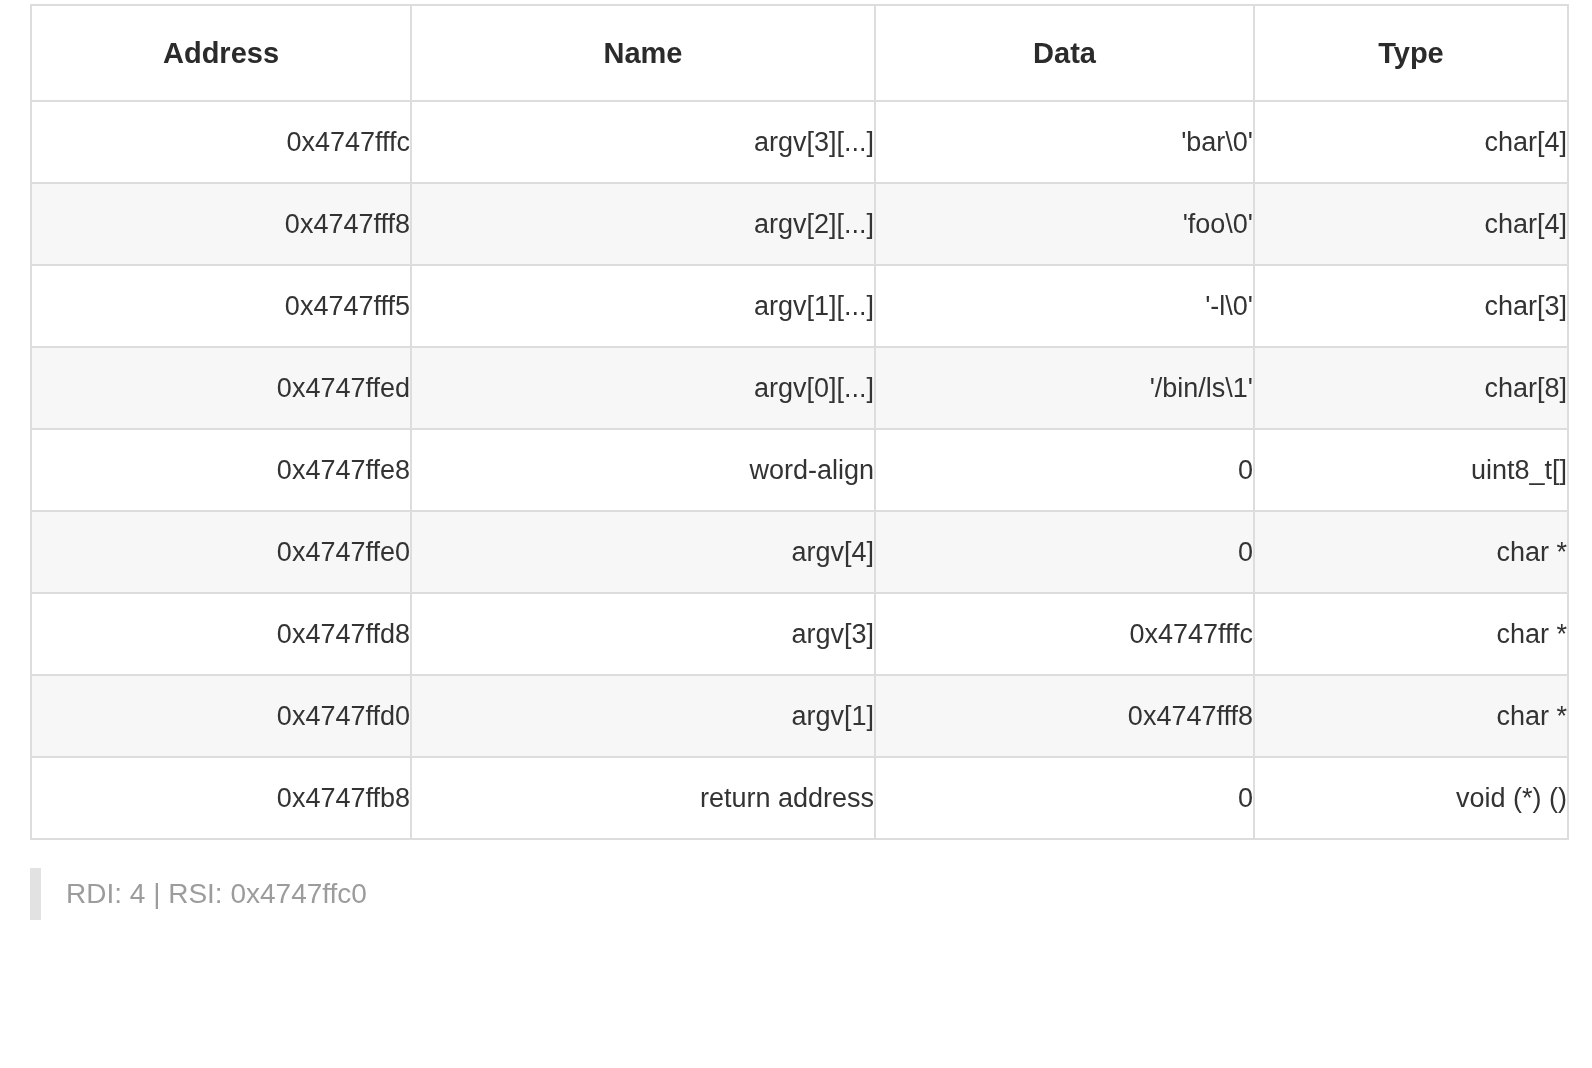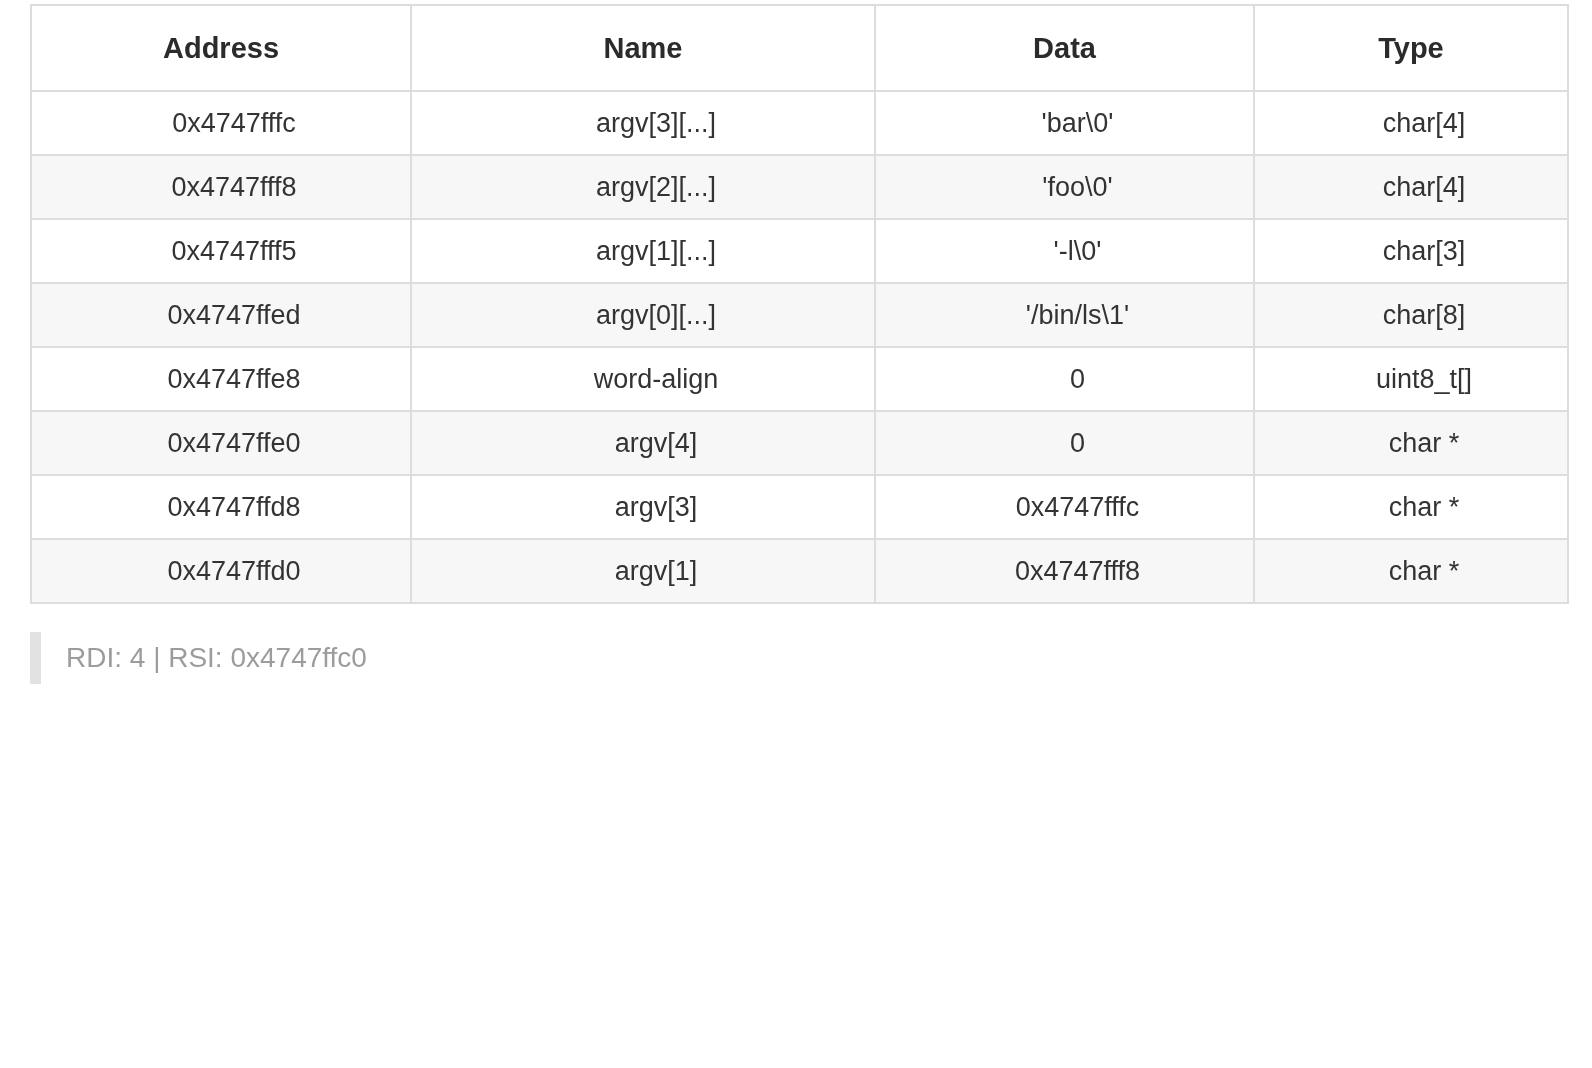--- a/index.html
+++ b/index.html
@@ -28,32 +28,32 @@
     width:1537px;
   }
   table.mem-table th,
   table.mem-table td{
     border:2px solid var(--border);
     vertical-align:middle;
     overflow:hidden;
     white-space:nowrap;
   }
   table.mem-table th{
-    height:86px;
+    height:96px;
     font-size:29px;
     font-weight:bold;
     text-align:center;
     color:var(--header-text);
     background:#ffffff;
   }
   table.mem-table td{
-    height:64px;
+    height:82px;
     font-size:27px;
     font-weight:normal;
-    text-align:center;
+    text-align:right;
     padding-left:26px;
     color:var(--body-text);
     background:#ffffff;
   }
   table.mem-table tbody tr:nth-child(even) td{
     background:var(--stripe);
   }
   blockquote.regs{
     margin:28px 0 0 0;
     border-left:11px solid var(--quote-bar);
@@ -125,20 +125,26 @@
           <td>argv[3]</td>
           <td>0x4747fffc</td>
           <td>char *</td>
         </tr>
         <tr>
           <td>0x4747ffd0</td>
           <td>argv[1]</td>
           <td>0x4747fff8</td>
           <td>char *</td>
         </tr>
+        <tr>
+          <td>0x4747ffb8</td>
+          <td>return address</td>
+          <td>0</td>
+          <td>void (*) ()</td>
+        </tr>
       </tbody>
   </table>
 
   <blockquote class="regs">
     <span>RDI: 4 | RSI: 0x4747ffc0</span>
   </blockquote>
 
 </div>
 
 </body></html>

